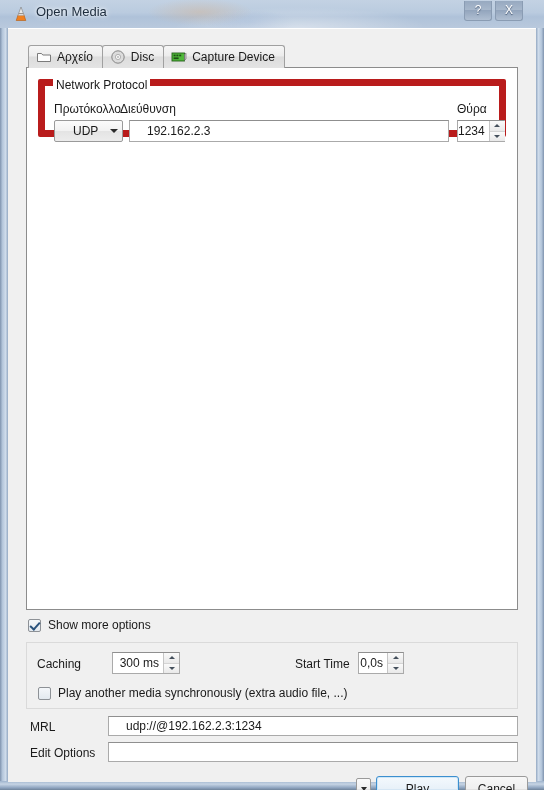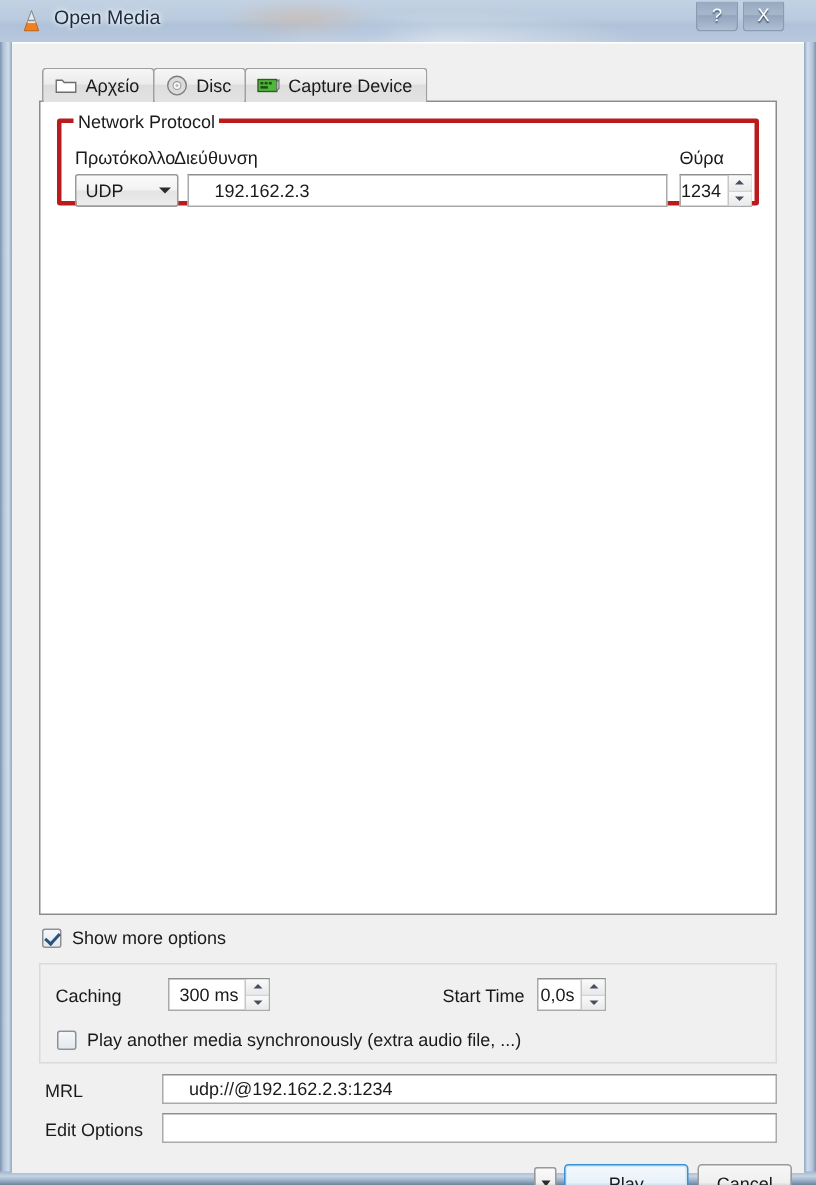--- a/index.html
+++ b/index.html
@@ -125,21 +125,21 @@
     border: 1px solid #8c8c8c;
     background: #ffffff;
   }
 
   
   #groupbox {
     position: absolute;
     left: 11px; top: 11px;
     width: 468px; height: 58px;
     box-sizing: border-box;
-    border: 3px solid #b91c1c;
+    border: 7px solid #b91c1c;
     border-radius: 2px;
   }
   #groupbox-title {
     position: absolute; left: 8px; top: -8px;
     background: #ffffff;
     padding: 0 3px;
     font-size: 12px; color: #1a1a1a;
     white-space: nowrap;
   }
   .field-label {
@@ -159,20 +159,21 @@
     border: 1px solid #9a9a9a;
     border-radius: 2px;
     background: linear-gradient(to bottom, #fbfbfb 0%, #f2f2f2 48%, #e4e4e4 52%, #ececec 100%);
     display: flex; align-items: center;
     cursor: default;
   }
   #protocol-value {
     font-size: 12px; color: #1a1a1a;
     padding-left: 6px;
     flex: 1 1 auto;
+    margin-left: 12px;
   }
   #protocol-arrow {
     width: 16px; height: 20px;
     display: flex; align-items: center; justify-content: center;
   }
   .tri-down {
     width: 0; height: 0;
     border-left: 4px solid transparent;
     border-right: 4px solid transparent;
     border-top: 4px solid #2b2b2b;

